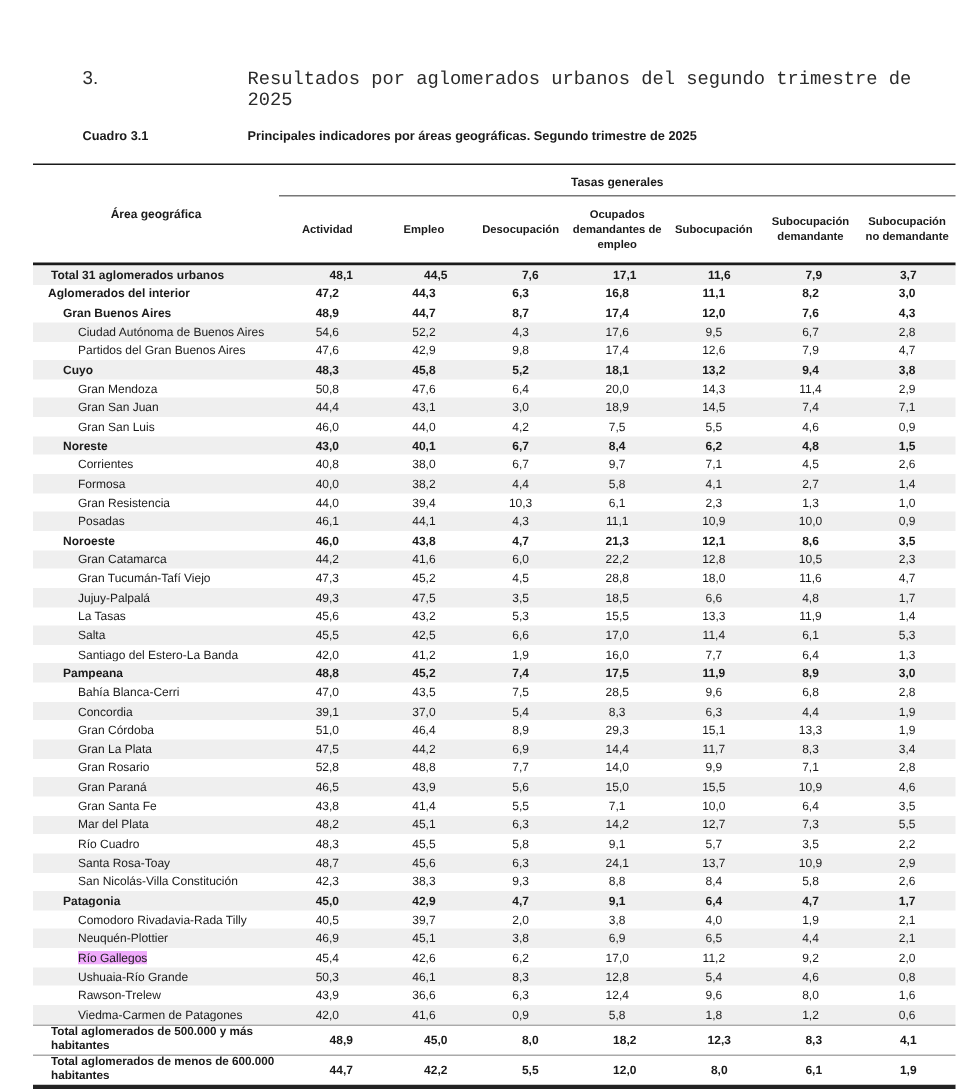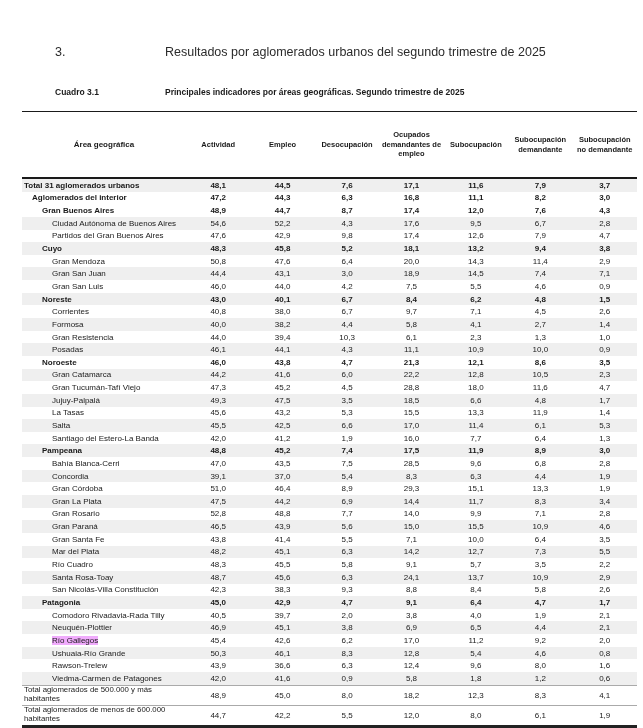--- a/index.html
+++ b/index.html
@@ -4,22 +4,22 @@
 <style>
   html,body { margin:0; padding:0; }
   body {
     width:643px; height:728px; background:#ffffff;
     font-family:"Liberation Sans", sans-serif; color:#1a1a1a;
     -webkit-font-smoothing:antialiased; overflow:hidden;
   }
   .page { padding:45px 0 0 22px; }
   .title-row { display:flex; align-items:baseline; font-size:12.5px; color:#2b2b2b; }
   .sec-num { width:143px; padding-left:33px; box-sizing:border-box; }
-  .sec-title { flex:1; }
-  .subtitle-row { display:flex; align-items:baseline; margin-top:28px; font-size:8.5px; font-weight:bold; }
+  .sec-title { flex:1;font-family:Liberation Mono, monospace; }
+  .subtitle-row { display:flex; align-items:baseline; margin-top:11px; font-size:8.5px; font-weight:bold; }
   .cuadro { width:143px; padding-left:33px; box-sizing:border-box; }
   .table { width:615px; margin-top:14px; border-bottom:3px solid #222; }
   .thead {
     display:flex; border-top:1.5px solid #1a1a1a; border-bottom:2px solid #1a1a1a;
     height:68px; box-sizing:border-box;
   }
   .area-head {
     width:164px; display:flex; align-items:center; justify-content:center;
     font-weight:bold; font-size:8px;
   }
@@ -29,22 +29,22 @@
     border-bottom:1px solid #777; box-sizing:border-box;
   }
   .col-heads { flex:1; display:flex; align-items:center; }
   .col-head { flex:1; text-align:center; font-weight:bold; font-size:7.5px; line-height:1.3; padding:0 2px; }
   .tbody { }
   .row { display:flex; align-items:center; height:12.65px; font-size:8px; box-sizing:border-box; }
   .row.shade { background:#efefef; }
   .row.bold { font-weight:bold; }
   .row .label { width:164px; box-sizing:border-box; white-space:nowrap; overflow:hidden; }
   .row .cell { flex:1; text-align:center; }
-  .ind0 { padding-left:2px; } .ind1 { padding-left:10px; } .ind2 { padding-left:20px; } .ind3 { padding-left:30px; }
-  .row.total { height:20px; border-top:1px solid #aaa; background:#fff; font-weight:normal; }
+  .ind0 { padding-left:2px;margin-left:10px; } .ind1 { padding-left:10px; } .ind2 { padding-left:20px; } .ind3 { padding-left:30px; }
+  .row.total { height:20px; border-top:1px solid #aaa; background:#fff; font-weight:bold; }
   .row.total .label { white-space:normal; line-height:1.15; font-size:7.8px; padding-left:2px; }
   .hl { background:#f0abfc; }
 </style>
 </head>
 <body>
 
 <div class="page">
 
   <div class="title-row">
     <span class="sec-num">3.</span>
@@ -53,20 +53,21 @@
 
   <div class="subtitle-row">
     <span class="cuadro">Cuadro 3.1</span>
     <span class="cuadro-title">Principales indicadores por áreas geográficas. Segundo trimestre de 2025</span>
   </div>
 
   <div class="table">
     <div class="thead">
       <div class="area-head">Área geográfica</div>
       <div class="right-head">
+        <div class="group-head">Tasas generales</div>
         <div class="col-heads" id="col-heads">
             <div class="col-head">Actividad</div>
             <div class="col-head">Empleo</div>
             <div class="col-head">Desocupación</div>
             <div class="col-head">Ocupados demandantes de empleo</div>
             <div class="col-head">Subocupación</div>
             <div class="col-head">Subocupación demandante</div>
             <div class="col-head">Subocupación no demandante</div>
           </div>
       </div>

